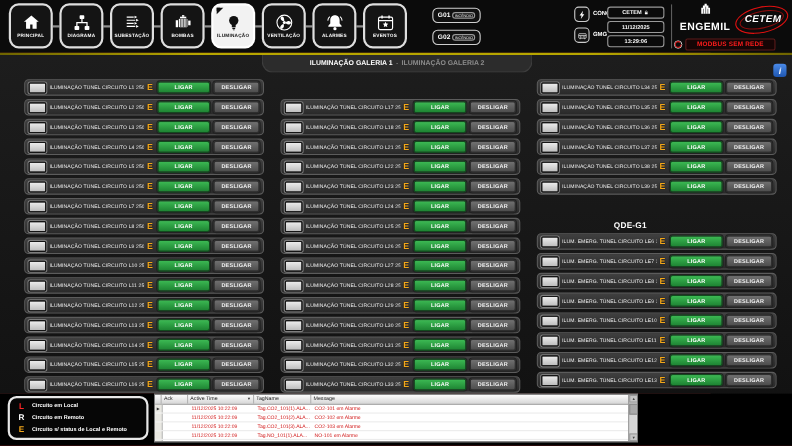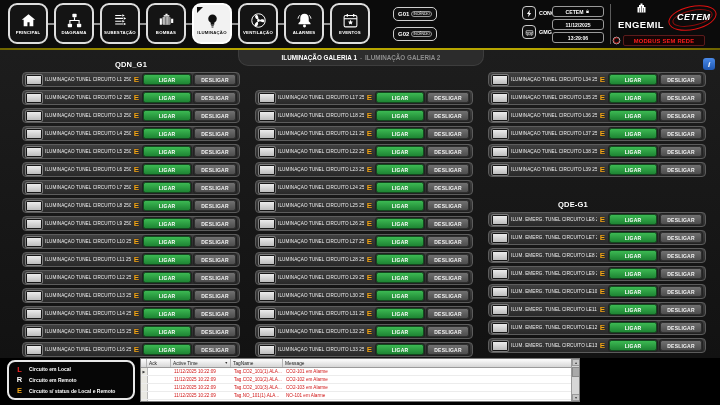--- a/index.html
+++ b/index.html
@@ -279,21 +279,20 @@
   <div id="yline"></div>
 
   <main id="content">
     <div id="galtab">
       <span class="gal-active">ILUMINAÇÃO GALERIA 1</span>
       <span class="gal-sep">-</span>
       <span class="gal-inactive">ILUMINAÇÃO GALERIA 2</span>
     </div>
     <div id="infoicon">i</div>
 
-    <div class="coltitle" id="qdn-title">QDN_G1</div>
     <div class="rows" id="col-left">
         <div class="crow">
           <span class="ind"></span>
           <span class="clabel">ILUMINAÇÃO TÚNEL CIRCUITO L1 2500W</span>
           <span class="emark">E</span>
           <span class="bligar">LIGAR</span>
           <span class="bdesl">DESLIGAR</span>
         </div>
         <div class="crow">
           <span class="ind"></span>

